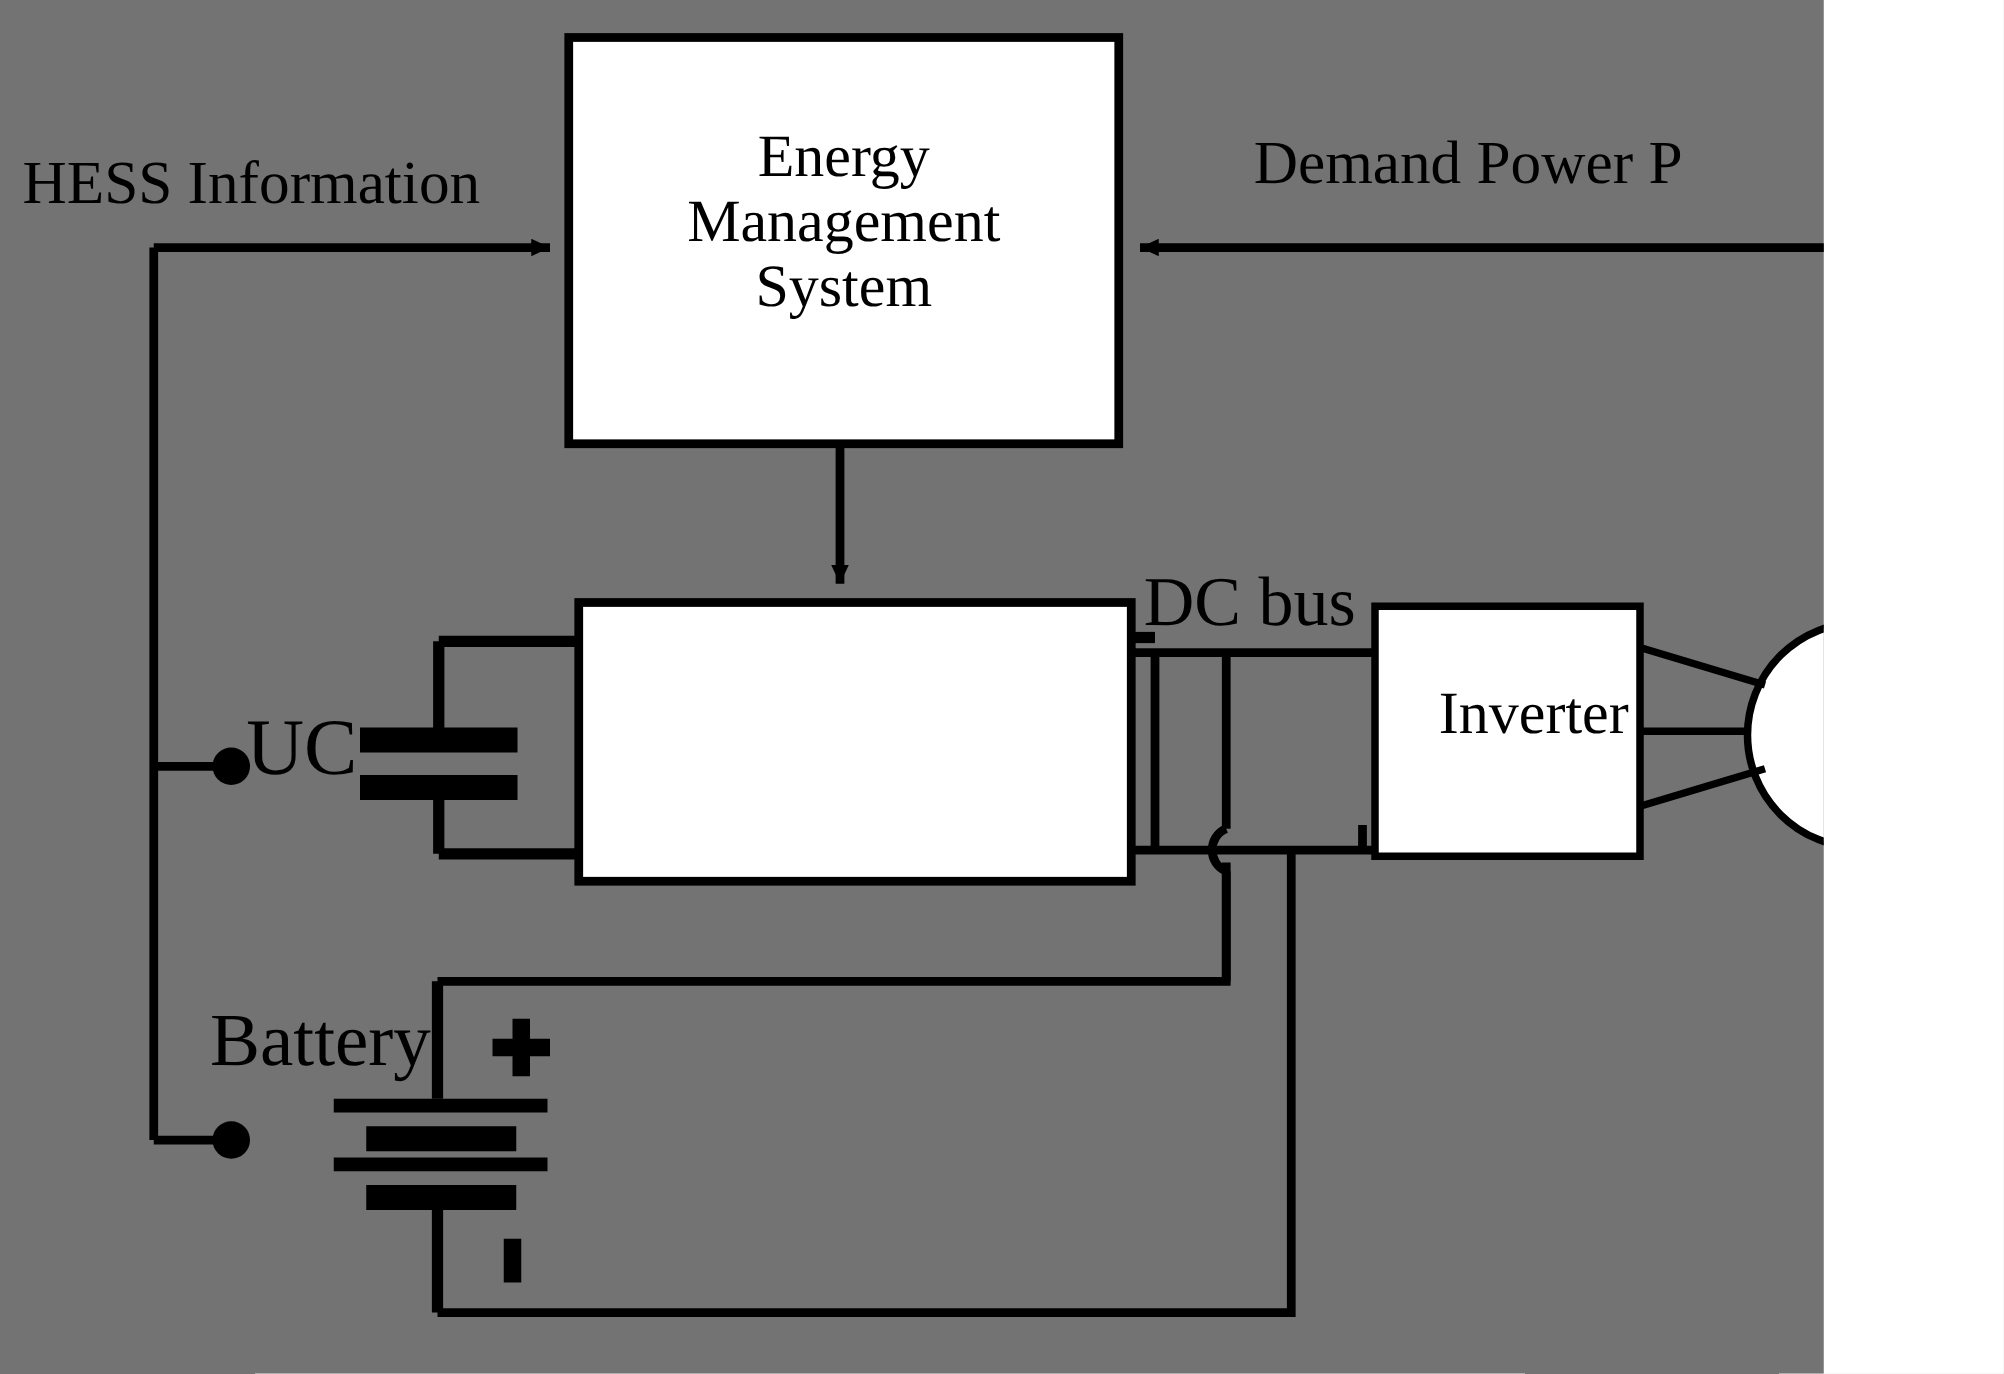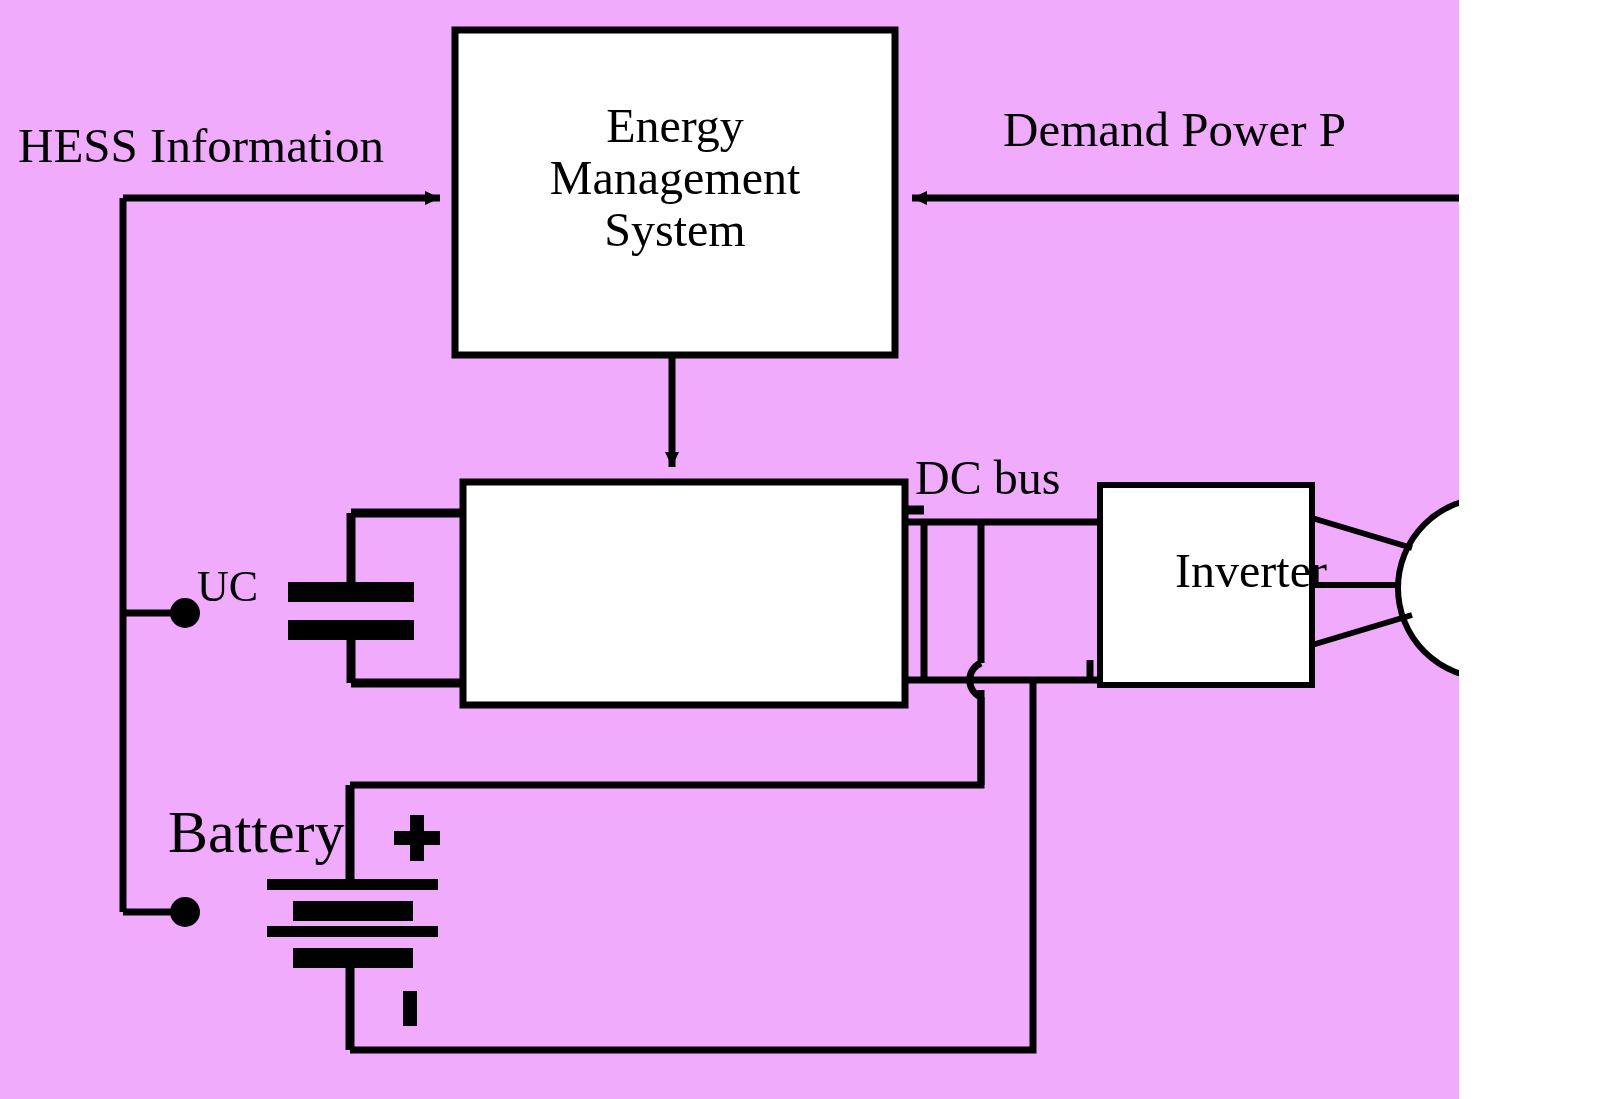--- a/index.html
+++ b/index.html
@@ -8,21 +8,21 @@
     padding: 0;
     background: #ffffff;
   }
   body {
     font-family: "Liberation Serif", "DejaVu Serif", serif;
   }
   #canvas {
     position: relative;
     width: 1459px;
     height: 1099px;
-    background: #f0abfc;
+    background: #737373;
     overflow: hidden;
   }
   #diagram-svg {
     position: absolute;
     left: 0;
     top: 0;
     width: 1603px;
     height: 1099px;
   }
   .lbl {
@@ -32,24 +32,24 @@
     line-height: 1.08;
     font-family: "Liberation Serif", "DejaVu Serif", serif;
   }
   .block-label {
     text-align: center;
   }
   #label-hess-information { left: 18px;  top: 120px;  font-size: 49px; }
   #label-demand-power    { left: 1003px; top: 104px;  font-size: 49px; }
   #label-ems             { left: 470px;  top: 100px;  width: 410px; font-size: 48px; }
   #label-converter       { left: 472px;  top: 524px;  width: 424px; font-size: 48px; }
-  #label-dcbus           { left: 915px;  top: 452px;  font-size: 48px; text-align: right; }
-  #label-inverter        { left: 1098px; top: 545px;  width: 216px; font-size: 48px; padding-left: 45px; }
+  #label-dcbus           { left: 915px;  top: 452px;  font-size: 56px; text-align: right; }
+  #label-inverter        { left: 1074px; top: 545px;  width: 216px; font-size: 48px; padding-left: 45px; }
   #label-motor           { left: 1388px; top: 548px;  width: 200px; font-size: 48px; }
-  #label-uc              { left: 197px;  top: 563px;  font-size: 44px; }
+  #label-uc              { left: 197px;  top: 563px;  font-size: 64px; }
   #label-battery         { left: 168px;  top: 800px;  font-size: 60px; }
 </style>
 </head>
 <body>
 
 <div id="canvas">
 
   <svg id="diagram-svg" viewBox="0 0 1603 1099" xmlns="http://www.w3.org/2000/svg">
 
     <defs>

